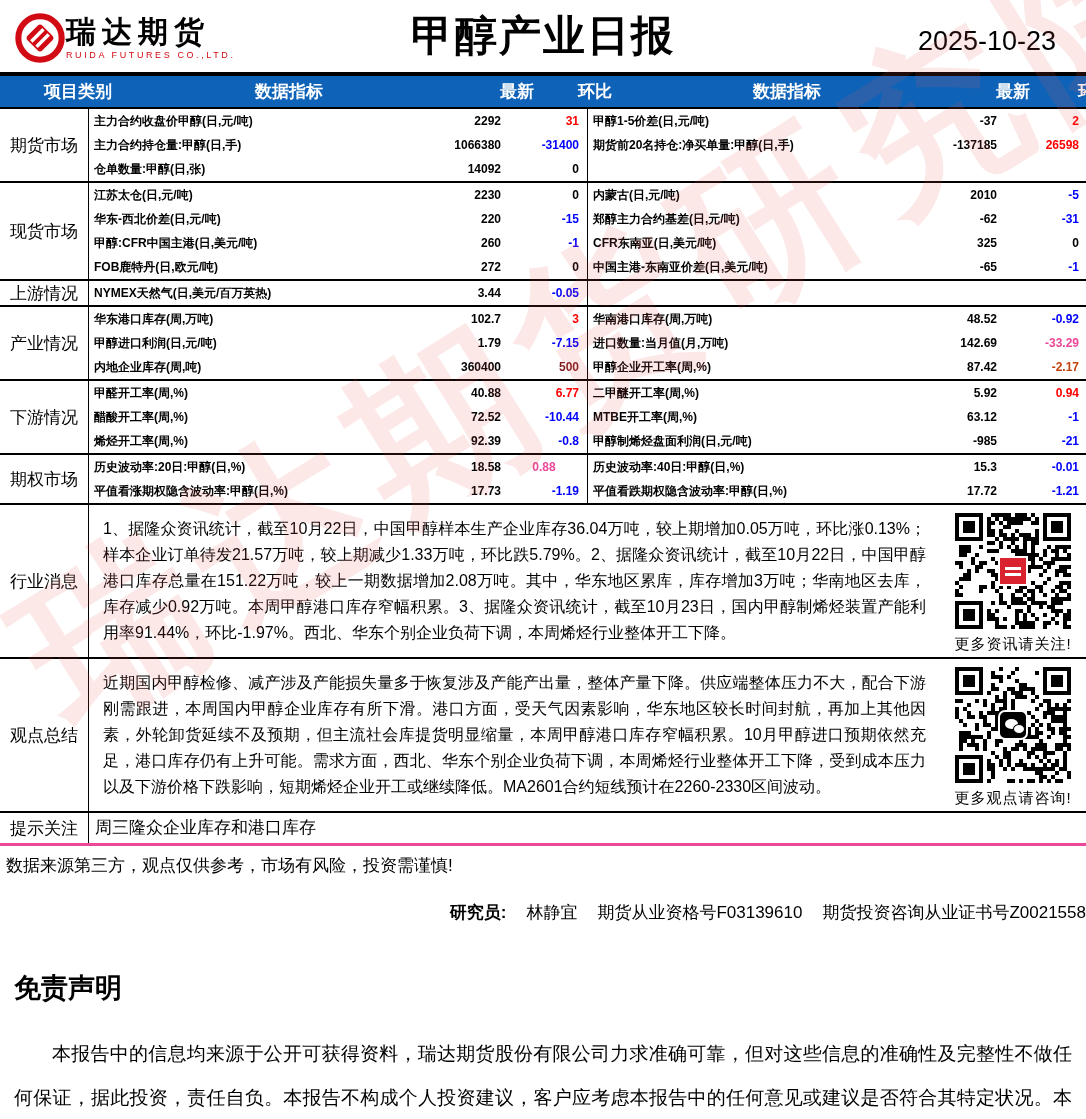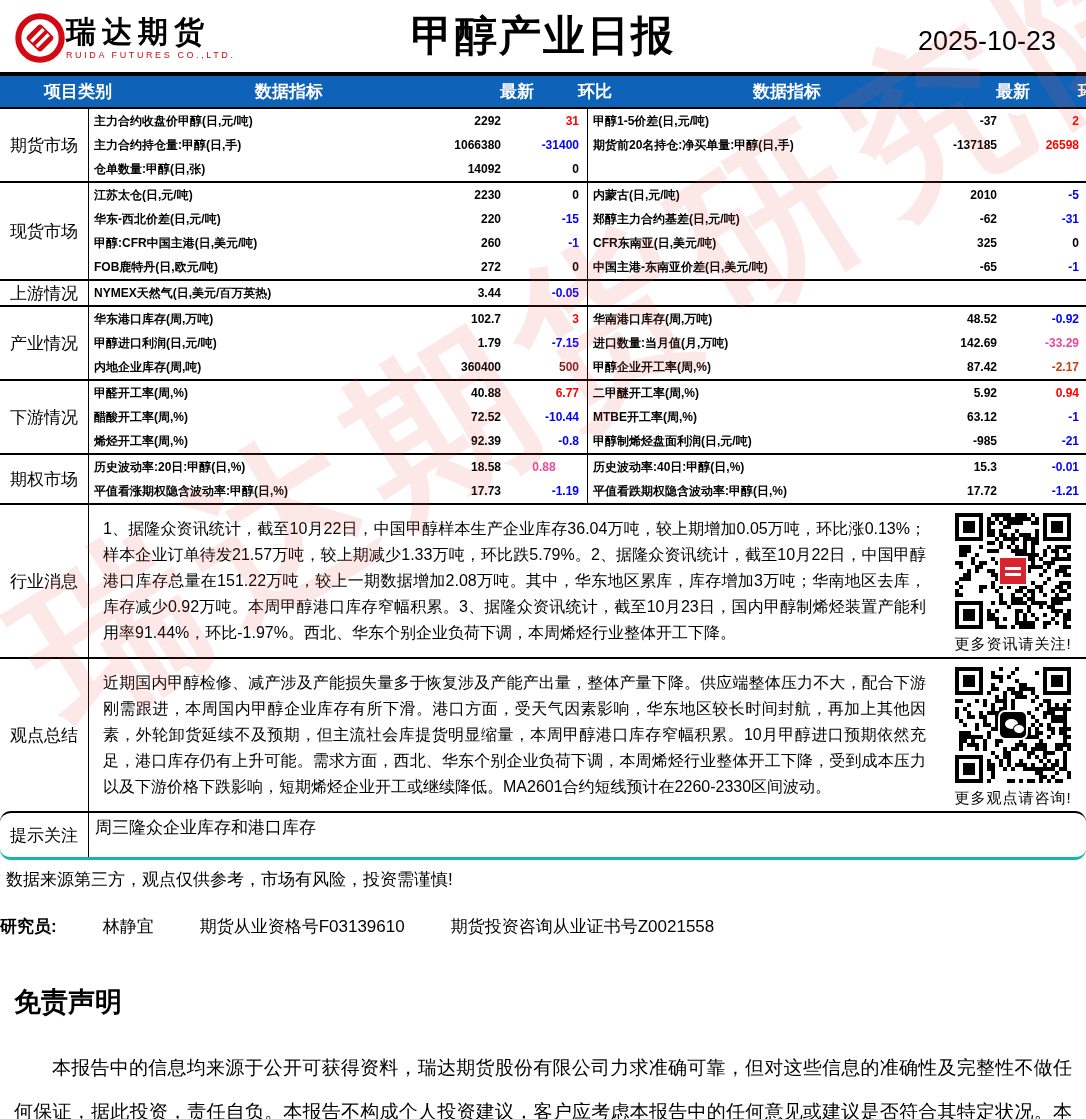--- a/index.html
+++ b/index.html
@@ -47,27 +47,27 @@
         display:flex;flex-direction:column;align-items:center;justify-content:center;gap:3px;}
   .qrov.red{background:#d9232e;border:2px solid #fff;box-sizing:border-box;}
   .qrov.red .bar{display:block;width:16px;height:3px;background:#fff;}
   .qrov.wechat{background:#000;border:2px solid #fff;border-radius:7px;box-sizing:border-box;}
   .qrov.wechat .bub1{position:absolute;left:5px;top:7px;width:13px;height:10px;
         background:#fff;border-radius:50%;}
   .qrov.wechat .bub2{position:absolute;left:13px;top:12px;width:10px;height:8px;
         background:#fff;border-radius:50%;border:1px solid #000;}
   .qrcap{font-size:15px;margin-top:6px;letter-spacing:1px;}
 
-  .hint{border-bottom:3px solid #14b8a6;border-radius:11px;}
-  .hintcell{flex:1;font-size:17px;line-height:30px;height:44px;padding-left:6px;white-space:nowrap;}
+  .hint{border-bottom:3px solid #ec4899;}
+  .hintcell{flex:1;font-size:17px;line-height:30px;height:30px;padding-left:6px;white-space:nowrap;}
   .hint .cat{font-size:17px;}
 
   
   .footnote{font-size:17px;padding:8px 0 0 6px;}
-  .researcher{display:flex;justify-content:flex-start;gap:46px;font-size:17px;margin-top:24px;}
+  .researcher{display:flex;justify-content:flex-end;gap:20px;font-size:17px;margin-top:24px;}
   .researcher .rlabel{font-weight:bold;}
 
   .disclaimer{margin-top:46px;padding:0 14px;}
   .disclaimer h2{font-size:27px;margin:0 0 26px 0;}
   .disclaimer p{font-size:19px;line-height:44px;margin:0;text-align:justify;text-indent:2em;}
 
   
   .watermark{position:absolute;left:40px;top:560px;font-size:175px;font-weight:bold;
              color:#e2544f;opacity:0.13;white-space:nowrap;pointer-events:none;
              transform:rotate(-32deg);transform-origin:left center;z-index:6;letter-spacing:18px;}

